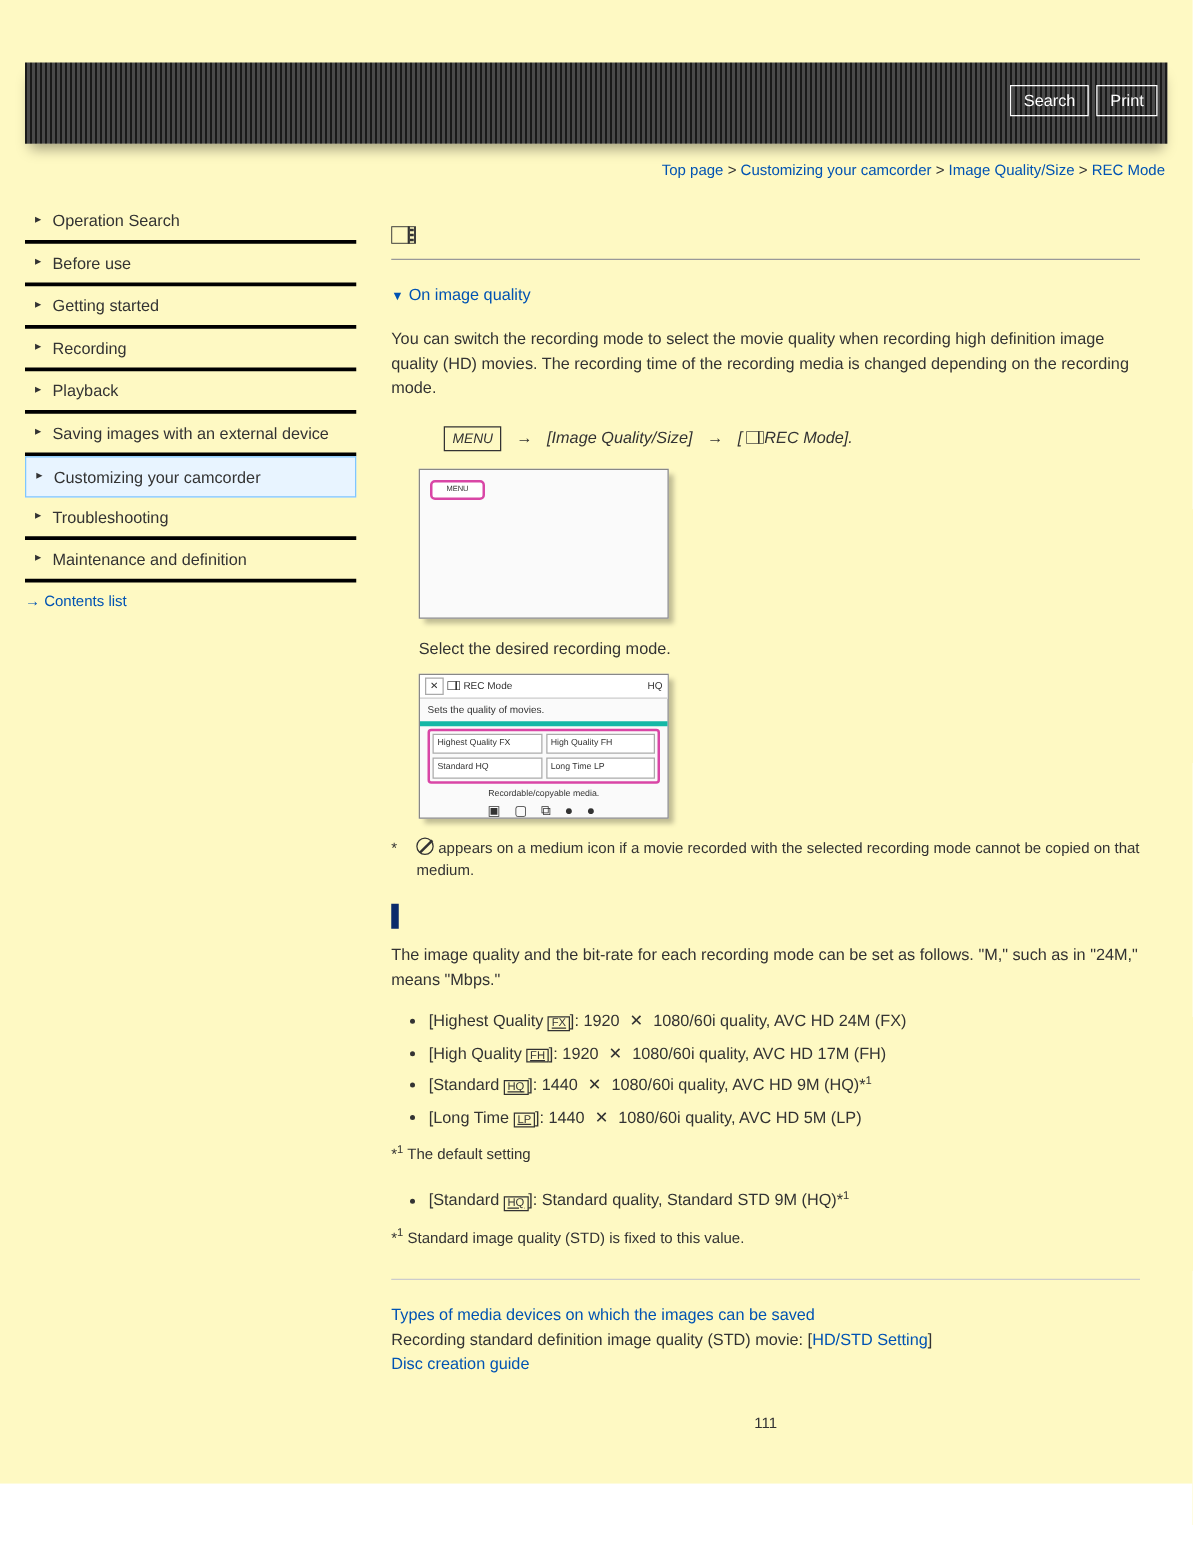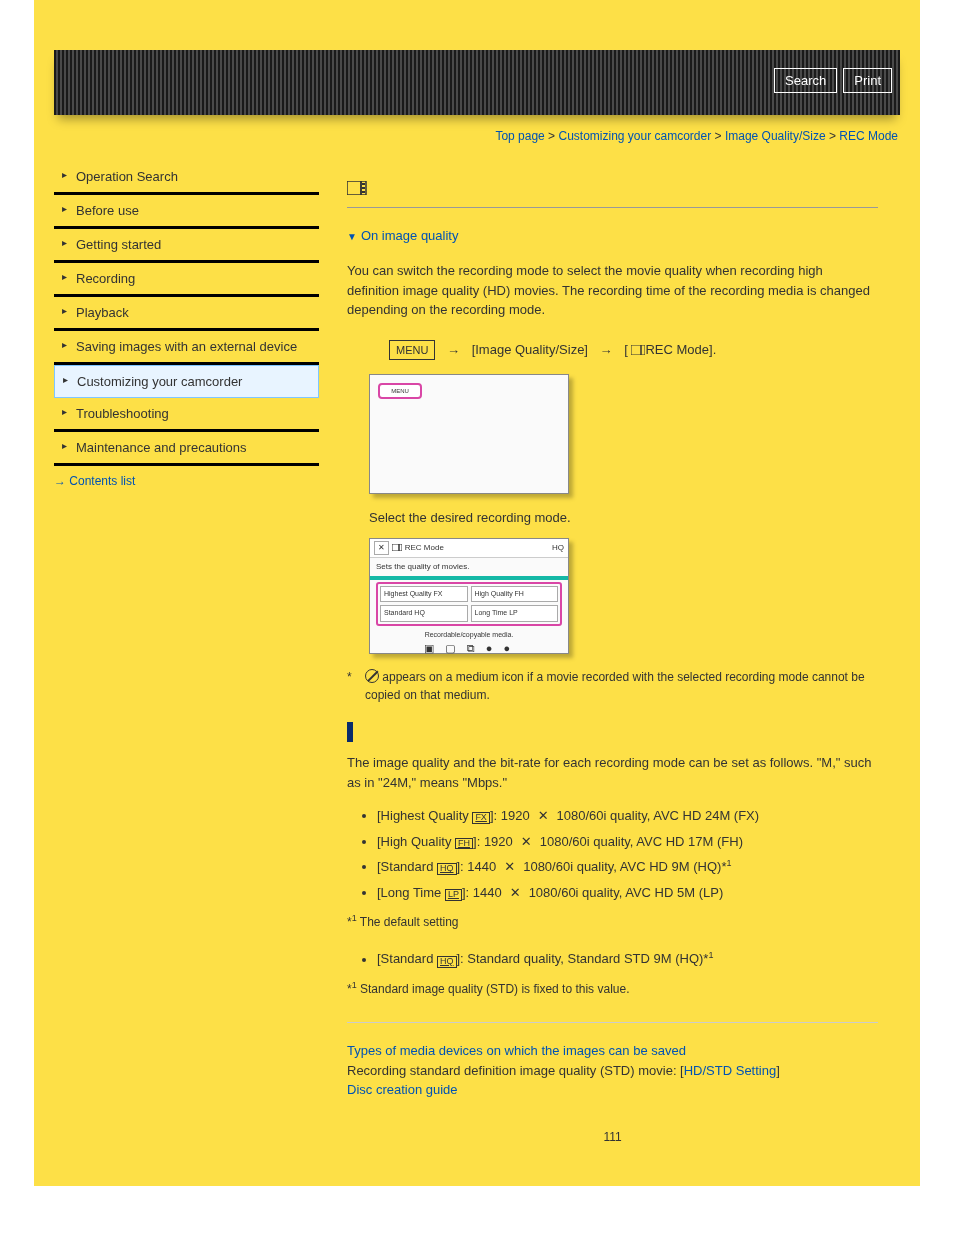--- a/index.html
+++ b/index.html
@@ -1,38 +1,38 @@
 <!DOCTYPE html>
 <html><head>
 <meta charset="utf-8">
 <style>
 * { box-sizing: border-box; margin: 0; padding: 0; }
 body { font-family: Arial, Helvetica, sans-serif; font-size: 13px; color: #333; background: #fff; }
-.page { width: 886px; margin: 0 auto; background: #fde047; padding-top: 50px; }
+.page { width: 954px; margin: 0 auto; background: #fef9c3; padding-top: 50px; }
 .header-bar { height: 65px; background: repeating-linear-gradient(90deg, #1a1a1a 0, #1a1a1a 2px, #4a4a4a 2px, #4a4a4a 4px); position: relative; box-shadow: 0 8px 10px -4px rgba(0,0,0,0.35); margin: 0 20px; }
 .header-buttons { position: absolute; right: 8px; top: 18px; display: flex; gap: 6px; }
 .hbtn { color: #fff; border: 1px solid #fff; padding: 4px 10px; font-size: 13px; cursor: pointer; }
 .content { display: flex; padding: 0 20px 40px 20px; }
 .breadcrumb { text-align: right; font-size: 12px; color: #0053b3; padding: 14px 22px 10px 0; }
 .breadcrumb a { color: #0053b3; text-decoration: none; }
 .breadcrumb .sep { color: #333; }
 .sidebar { width: 265px; flex-shrink: 0; padding-top: 8px; }
 .side-item { border-bottom: 3px solid #000000; padding: 8px 8px 8px 22px; font-size: 13px; cursor: pointer; position: relative; }
 .side-item::before { content: "▸"; position: absolute; left: 8px; top: 8px; font-size: 10px; color: #333; }
 .side-item.active { background: #e8f4ff; border: 1px solid #7fc6ff; }
 .contents-link { text-align: left; padding: 8px 6px 0 0; font-size: 12px; }
 .contents-link a { color: #0053b3; text-decoration: none; }
 .arrow-blue { color: #0053b3; }
 .main { flex: 1; padding: 28px 22px 0 28px; font-size: 13px; line-height: 1.5; }
 .movie-icon-row { border-bottom: 1px solid #999; padding-bottom: 6px; margin-bottom: 18px; }
 .movie-icon { display: inline-block; }
 .link-line { color: #0053b3; margin-bottom: 16px; font-size: 13px; }
 .tri { color: #0053b3; font-size: 10px; display: inline-block; margin-right: 4px; }
 .para { margin-bottom: 14px; }
-.step-row { margin: 20px 0 14px 42px; font-size: 13px; }
+.step-row { margin: 20px 0 14px 42px; font-size: 13px; font-style: italic; }
 .menu-box { border: 1px solid #333; padding: 1px 6px; font-size: 11px; display: inline-block; }
 .arr { margin: 0 8px; }
 .screenshot-box { width: 200px; height: 120px; border: 1px solid #888; box-shadow: 4px 4px 4px rgba(0,0,0,0.25); margin: 6px 0 14px 22px; background: #fafafa; padding: 8px; }
 .menu-highlight { border: 2px solid #d946a6; border-radius: 4px; width: 44px; height: 16px; background:#fff; display:flex; align-items:center; justify-content:center; font-size:6px; }
 .step-text { margin: 8px 0 10px 22px; }
 .screenshot-box2 { width: 200px; height: 116px; border: 1px solid #888; box-shadow: 4px 4px 4px rgba(0,0,0,0.25); margin: 6px 0 14px 22px; background: #fafafa; font-size: 8px; }
 .ss2-title { background:#fff; border-bottom:1px solid #ccc; padding:2px 4px; font-size:8px; display:flex; align-items:center; gap:3px;}
 .ss2-x { border:1px solid #aaa; padding:0 3px; }
 .ss2-sub { padding:3px 6px; font-size:8px; border-bottom:4px solid #14b8a6;}
 .ss2-options { border:2px solid #d946a6; border-radius:3px; margin:2px 6px; padding:2px; display:grid; grid-template-columns:1fr 1fr; gap:3px;}
@@ -79,21 +79,21 @@
   <div class="content">
     <div class="sidebar">
       <div class="side-item">Operation Search</div>
       <div class="side-item">Before use</div>
       <div class="side-item">Getting started</div>
       <div class="side-item">Recording</div>
       <div class="side-item">Playback</div>
       <div class="side-item">Saving images with an external device</div>
       <div class="side-item active">Customizing your camcorder</div>
       <div class="side-item">Troubleshooting</div>
-      <div class="side-item">Maintenance and precautions</div>
+      <div class="side-item">Maintenance and definition</div>
       <div class="contents-link">
         <span class="arrow-blue">→</span>
         <a href="#">Contents list</a>
       </div>
     </div>
 
     <div class="main">
       <div class="movie-icon-row">
         <span class="movie-icon">
           <svg width="20" height="14" viewBox="0 0 20 14">

